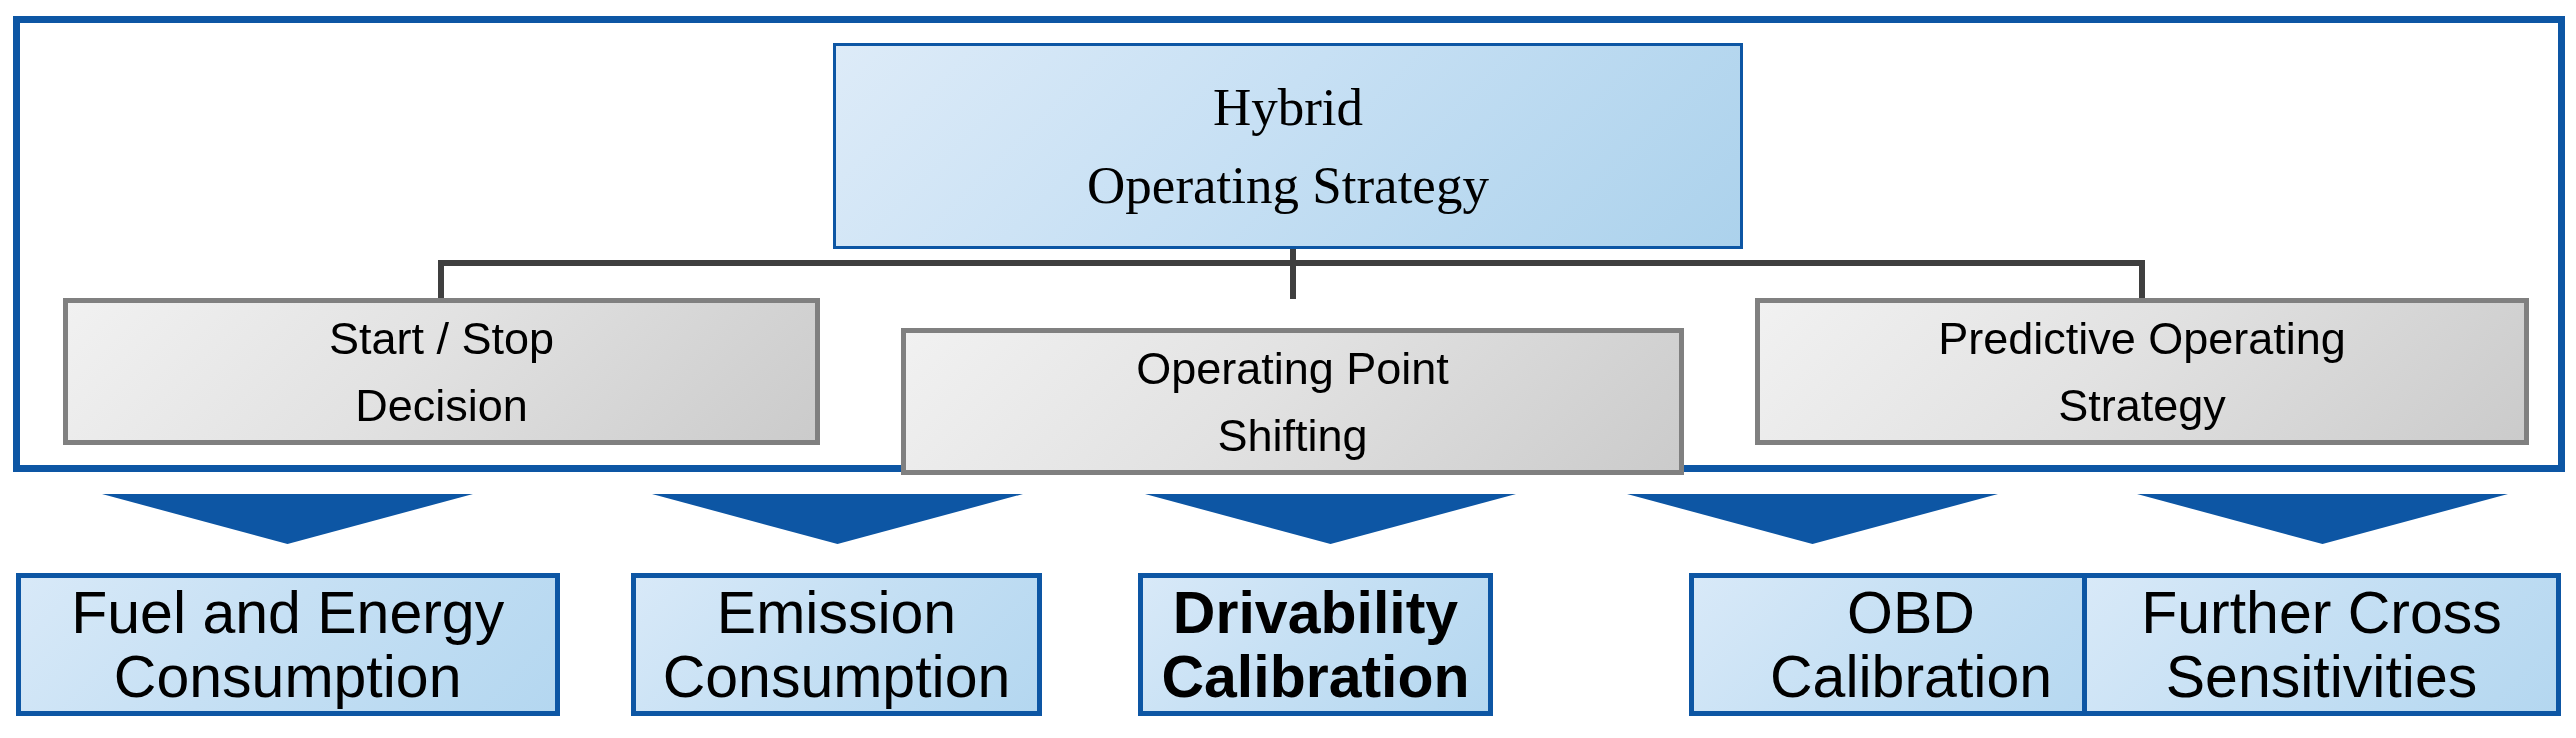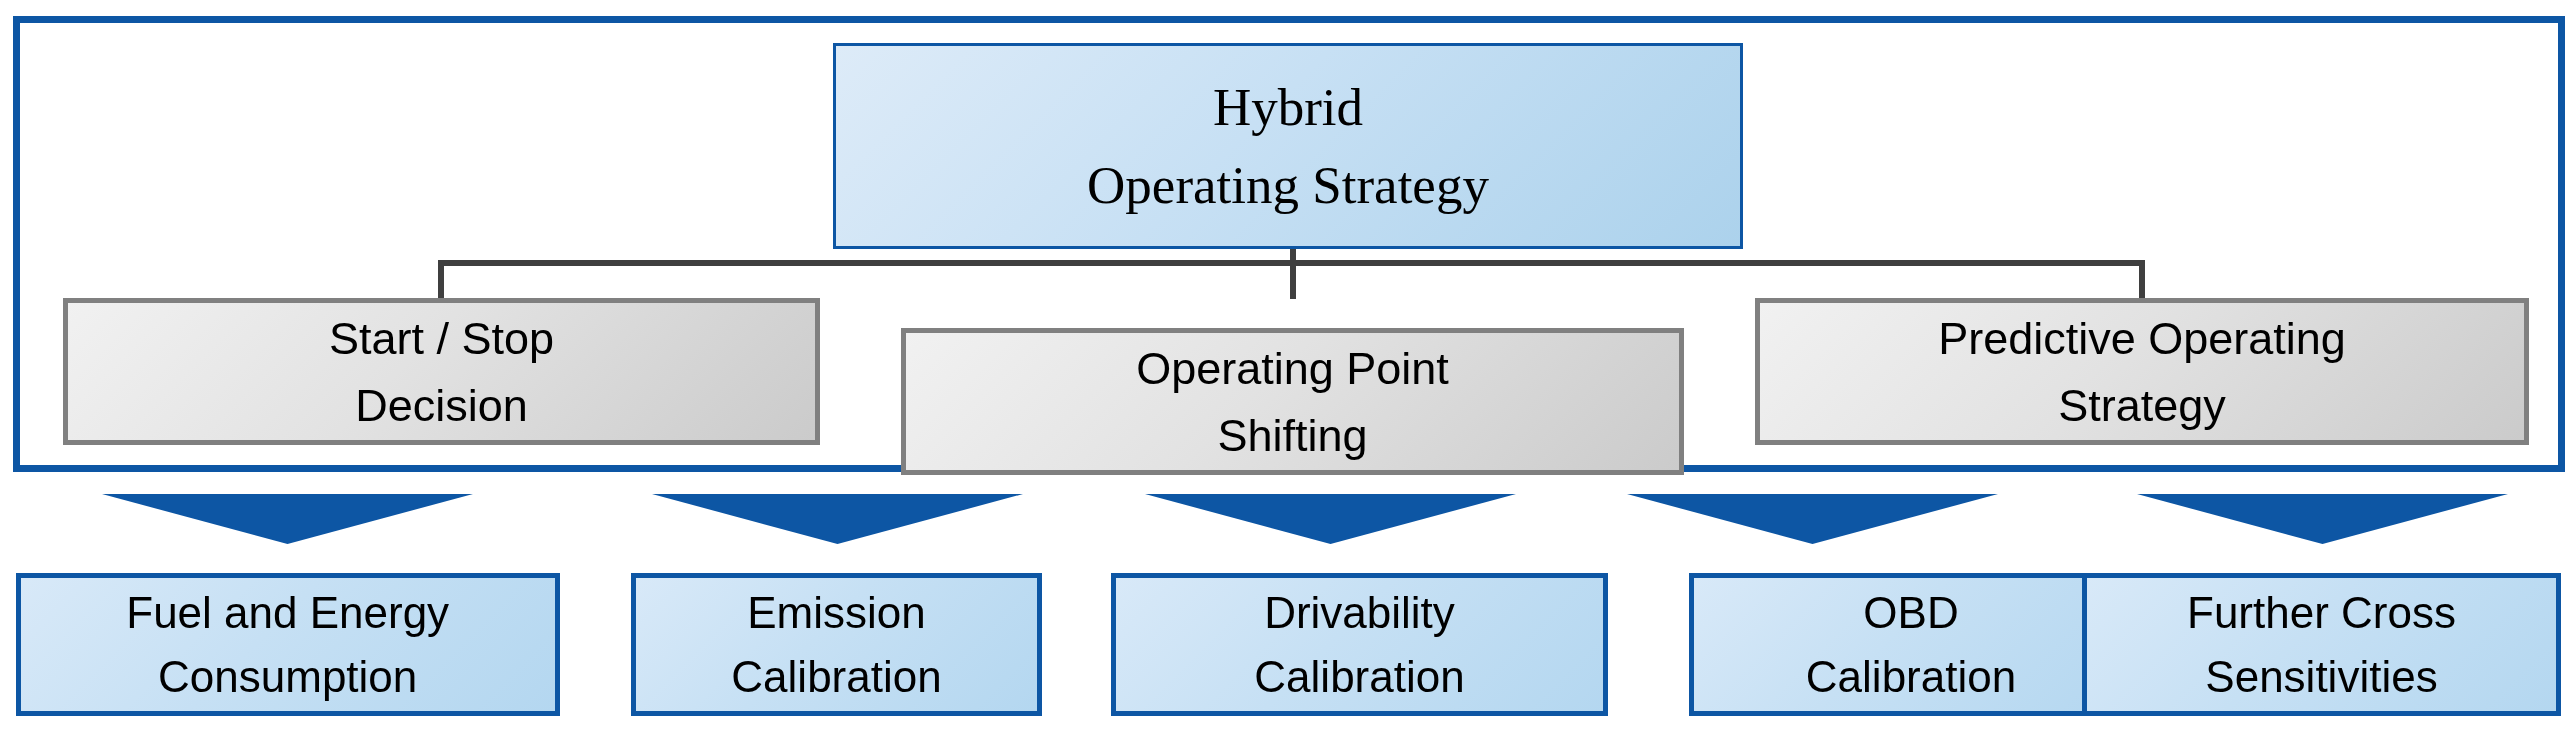--- a/index.html
+++ b/index.html
@@ -36,21 +36,21 @@
   .gray-box{
     top:298px;height:147px;
     border:5.5px solid var(--gray-border);
     background:linear-gradient(135deg,#F1F1F1 0%,#E2E2E2 45%,#CBCBCB 100%);
     font-size:45px;line-height:67px;
   }
   .blue-box{
     top:573px;height:143px;
     border:5.5px solid var(--accent-blue);
     background:linear-gradient(135deg,#D8E9F8 0%,#C6E0F4 45%,#B4D7F0 100%);
-    font-size:44px;line-height:64px;
+    font-size:59px;line-height:64px;
   }
   .connector{position:absolute;background:var(--connector-gray);}
   .arrow{
     position:absolute;top:494px;width:371px;height:50px;
     background:var(--accent-blue);
     -webkit-clip-path:polygon(0 0,100% 0,50% 100%);
     clip-path:polygon(0 0,100% 0,50% 100%);
   }
 </style>
 </head>
@@ -88,23 +88,23 @@
   <div class="arrow" style="left:1145px;"></div>
   <div class="arrow" style="left:1627px;"></div>
   <div class="arrow" style="left:2137px;"></div>
 
   <div class="box blue-box" style="left:15.7px;width:544px;">
     <span>Fuel and Energy
 Consumption</span>
   </div>
   <div class="box blue-box" style="left:631px;width:411px;">
     <span>Emission
-Calibration</span>
+Consumption</span>
   </div>
-  <div class="box blue-box" style="left:1111px;width:497px;">
+  <div class="box blue-box" style="left:1138px;width:355px;font-weight:bold;">
     <span>Drivability
 Calibration</span>
   </div>
   <div class="box blue-box" style="left:1689px;width:444px;">
     <span>OBD
 Calibration</span>
   </div>
   <div class="box blue-box" style="left:2082px;width:479px;">
     <span>Further Cross
 Sensitivities</span>

